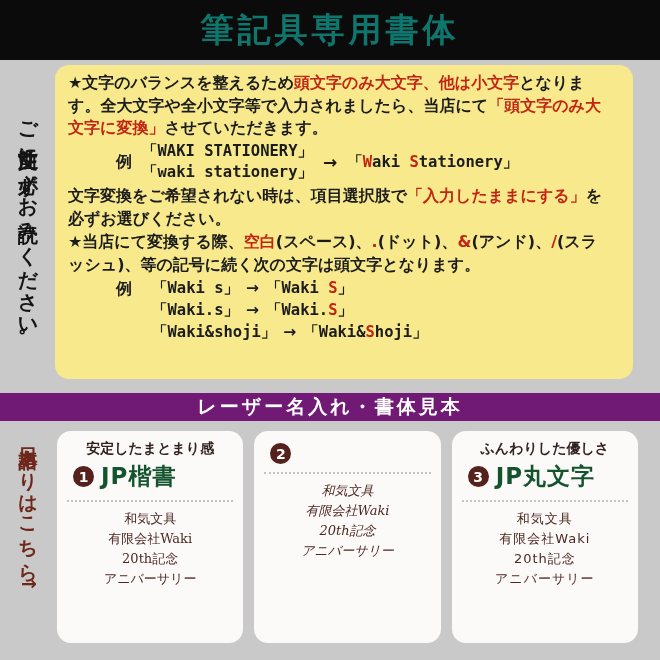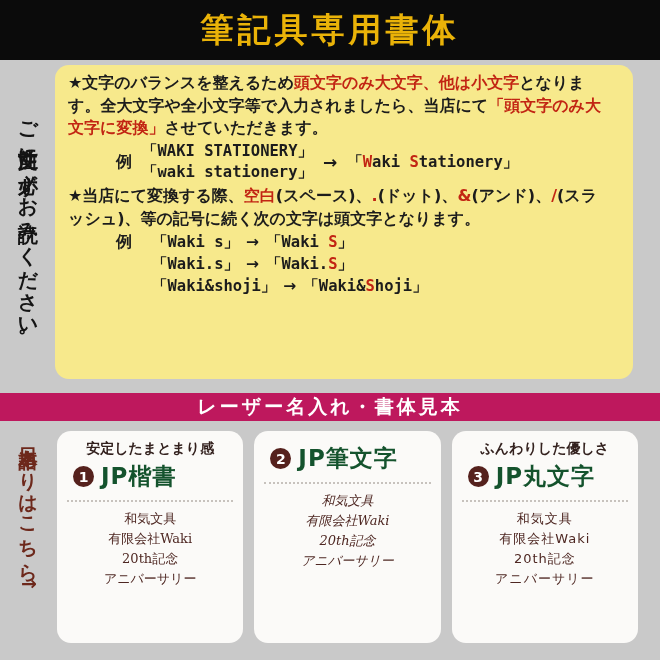--- a/index.html
+++ b/index.html
@@ -7,21 +7,21 @@
     width:660px;height:660px;overflow:hidden;position:relative;
     background:#c9c9c9;
     font-family:"DejaVu Sans","Liberation Sans",sans-serif;
   }
   
   .top-banner{
     position:absolute;left:0;top:0;width:660px;height:60px;
     background:#0b0b0b;display:flex;align-items:center;justify-content:center;
   }
   .top-banner h1{
-    margin:0;color:#eab308;font-size:33px;font-weight:bold;letter-spacing:4px;
+    margin:0;color:#0f766e;font-size:33px;font-weight:bold;letter-spacing:4px;
     font-family:"DejaVu Sans","Liberation Sans",sans-serif;
   }
   
   .v-note-top{
     position:absolute;left:5px;top:64px;height:328px;width:48px;
     writing-mode:vertical-rl;text-orientation:mixed;
     display:flex;align-items:center;justify-content:center;
     font-family:"DejaVu Serif","Liberation Serif",serif;
     font-weight:bold;font-size:20px;letter-spacing:1px;color:#141414;
   }
@@ -49,21 +49,21 @@
   .ex1 .stack{display:flex;flex-direction:column;line-height:1.35;font-size:15.5px;}
   .ex1 .ex-arrow{font-size:17px;}
   .ex1 .ex-result{font-size:15.5px;}
   .ex2{margin-left:48px;line-height:1.4;}
   .ex2-row{display:flex;align-items:center;font-size:15.5px;}
   .ex2-row .ex-label{width:36px;font-family:"DejaVu Sans","Liberation Sans",sans-serif;font-size:16px;}
   .ex2-row .ex-arrow{margin:0 7px;}
   
   .mid-banner{
     position:absolute;left:0;top:393px;width:660px;height:28px;
-    background:#be185d;display:flex;align-items:center;justify-content:center;
+    background:#701a75;display:flex;align-items:center;justify-content:center;
   }
   .mid-banner .label{color:#ffffff;font-weight:bold;font-size:19px;letter-spacing:3px;}
   
   .cards{
     position:absolute;left:57px;top:431px;width:581px;height:212px;
     display:flex;gap:11px;
   }
   .card{
     flex:1;background:#fbfaf8;border-radius:14px;box-sizing:border-box;
     padding:9px 8px 6px 8px;
@@ -107,20 +107,21 @@
   <div class="ex1">
     <span class="ex-label">例</span>
     <span class="stack">
       <span class="mono">「WAKI STATIONERY」</span>
       <span class="mono">「waki stationery」</span>
     </span>
     <span class="ex-arrow">→</span>
     <span class="ex-result mono"><span>「</span><span class="red">W</span><span>aki </span><span class="red">S</span><span>tationery」</span></span>
   </div>
 
+  <p><span>文字変換をご希望されない時は、項目選択肢で</span><span class="red">「入力したままにする」</span><span>を必ずお選びください。</span></p>
 
   <p><span>★当店にて変換する際、</span><span class="red">空白</span><span>(スペース)、</span><span class="red">.</span><span>(ドット)、</span><span class="red">&amp;</span><span>(アンド)、</span><span class="red">/</span><span>(スラッシュ)、等の記号に続く次の文字は頭文字となります。</span></p>
 
   <div class="ex2">
     <div class="ex2-row">
       <span class="ex-label">例</span>
       <span class="mono">「Waki s」</span>
       <span class="ex-arrow">→</span>
       <span class="mono"><span>「Waki </span><span class="red">S</span><span>」</span></span>
     </div>
@@ -161,21 +162,20 @@
       <p>和気文具</p>
       <p>有限会社Waki</p>
       <p>20th記念</p>
       <p>アニバーサリー</p>
     </div>
   </div>
 
   <div class="card">
     <div class="title-row">
       <span class="num-badge">2</span>
-      <span class="font-name">JP筆文字</span>
     </div>
     <hr class="divider">
     <div class="sample sample-fude">
       <p>和気文具</p>
       <p>有限会社Waki</p>
       <p>20th記念</p>
       <p>アニバーサリー</p>
     </div>
   </div>
 

